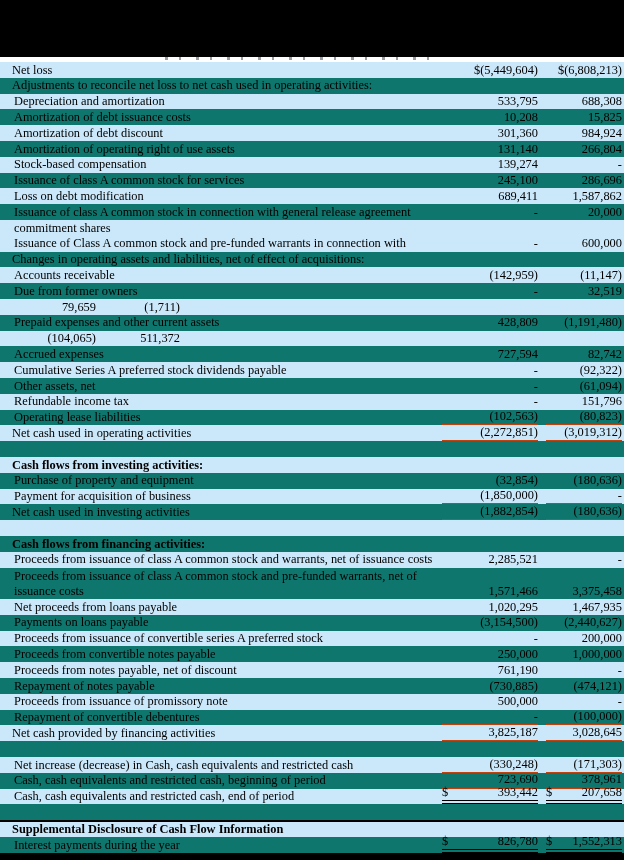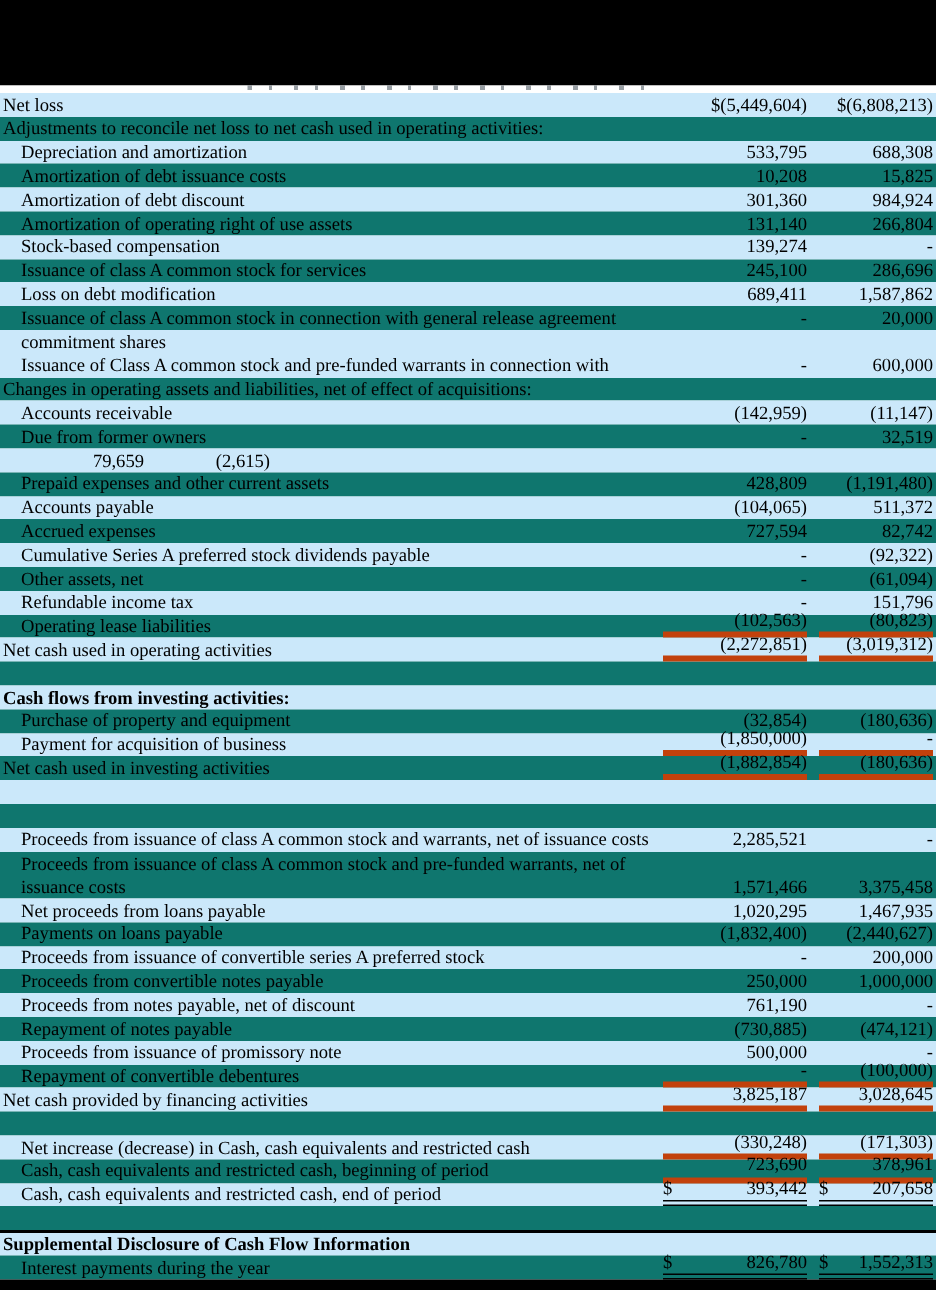--- a/index.html
+++ b/index.html
@@ -31,32 +31,32 @@
     font-size:12.4px;line-height:15.2px;
     padding-right:2px;
   }
   .row.blue{background:#cbe8fa;}
   .row.white{background:#0f766e;}
   .row.bold{font-weight:700;}
   .row.topline{border-top:2px solid #000;}
   .row.two-line{min-height:31.6px;}
 
   .label{flex:1 1 auto;min-width:0;white-space:nowrap;overflow:visible;}
-  .label .line{padding-left:2px;}
+  .label .line{padding-left:12px;}
   .row.ind1 .label .line{padding-left:14px;}
   .label .line2{padding-left:30px;}
 
   .cell{
     flex:0 0 auto;display:flex;justify-content:flex-end;align-items:flex-end;
     white-space:nowrap;height:15.2px;
   }
   .cell.c1{width:96px;}
   .cell.c2{width:76px;margin-left:8px;}
   .cell.has-dollar{justify-content:space-between;}
-  .row.u1 .cell{border-bottom:4px solid #c2410c;height:15px;}
+  .row.u1 .cell{border-bottom:1px solid #c2410c;height:15px;}
   .row.u2 .cell{border-bottom:4px double #000;height:15.8px;}
 </style>
 </head>
 <body>
 
 <div class="page">
   <div class="top-black-bar"></div>
   <div class="clipped-remnant">
     <div class="marks"></div>
   </div>
@@ -257,42 +257,38 @@
       <span class="val">32,519</span>
     </div>
   </div>
       <div class="row blue ind1">
     <div class="cell c1">
 
       <span class="val">79,659</span>
     </div>
     <div class="cell c2">
 
-      <span class="val">(2,615)</span>
+      <span class="val">(1,711)</span>
     </div>
   </div>
       <div class="row white ind1">
     <div class="label">
       <div class="line line1">Prepaid expenses and other current assets</div>
 
     </div>
     <div class="cell c1">
 
       <span class="val">428,809</span>
     </div>
     <div class="cell c2">
 
       <span class="val">(1,191,480)</span>
     </div>
   </div>
       <div class="row blue ind1">
-    <div class="label">
-      <div class="line line1">Accounts payable</div>
-
-    </div>
     <div class="cell c1">
 
       <span class="val">(104,065)</span>
     </div>
     <div class="cell c2">
 
       <span class="val">511,372</span>
     </div>
   </div>
       <div class="row white ind1">
@@ -457,20 +453,24 @@
     <div class="cell c1">
 
       <span class="val"></span>
     </div>
     <div class="cell c2">
 
       <span class="val"></span>
     </div>
   </div>
       <div class="row white ind0 bold">
+    <div class="label">
+      <div class="line line1">Cash flows from financing activities:</div>
+
+    </div>
     <div class="cell c1">
 
       <span class="val"></span>
     </div>
     <div class="cell c2">
 
       <span class="val"></span>
     </div>
   </div>
       <div class="row blue ind1">
@@ -515,21 +515,21 @@
       <span class="val">1,467,935</span>
     </div>
   </div>
       <div class="row white ind1">
     <div class="label">
       <div class="line line1">Payments on loans payable</div>
 
     </div>
     <div class="cell c1">
 
-      <span class="val">(1,832,400)</span>
+      <span class="val">(3,154,500)</span>
     </div>
     <div class="cell c2">
 
       <span class="val">(2,440,627)</span>
     </div>
   </div>
       <div class="row blue ind1">
     <div class="label">
       <div class="line line1">Proceeds from issuance of convertible series A preferred stock</div>
 

